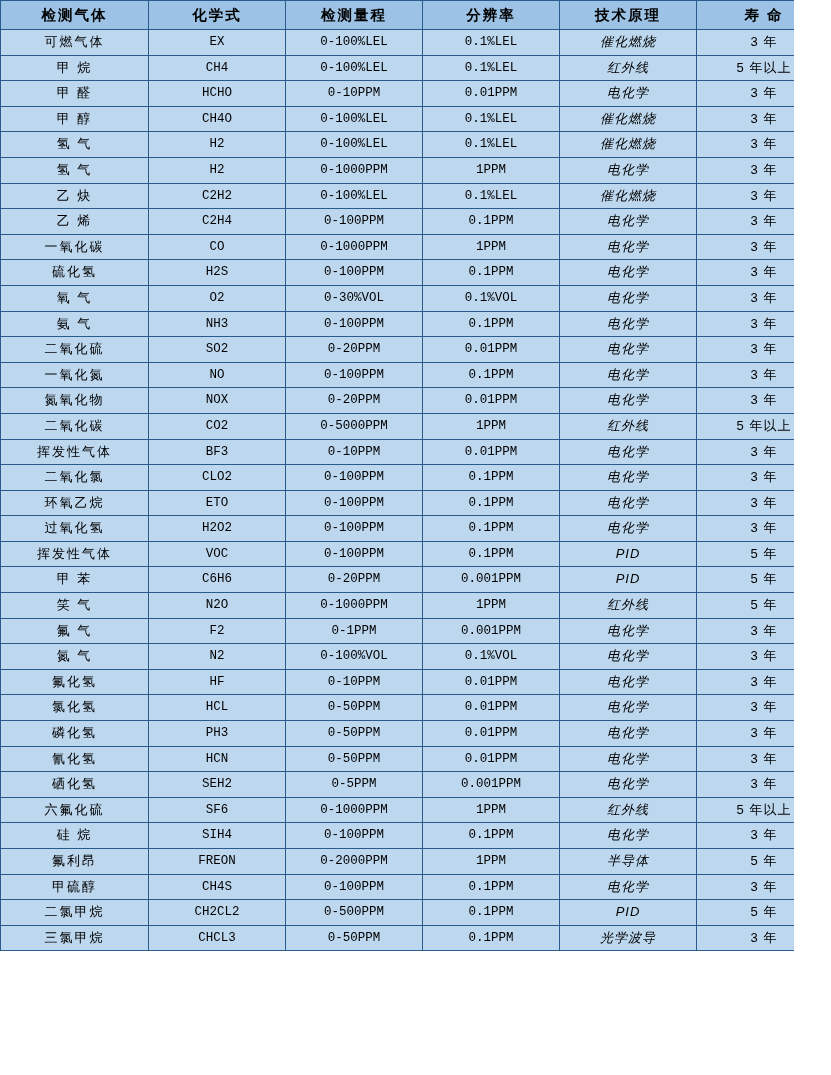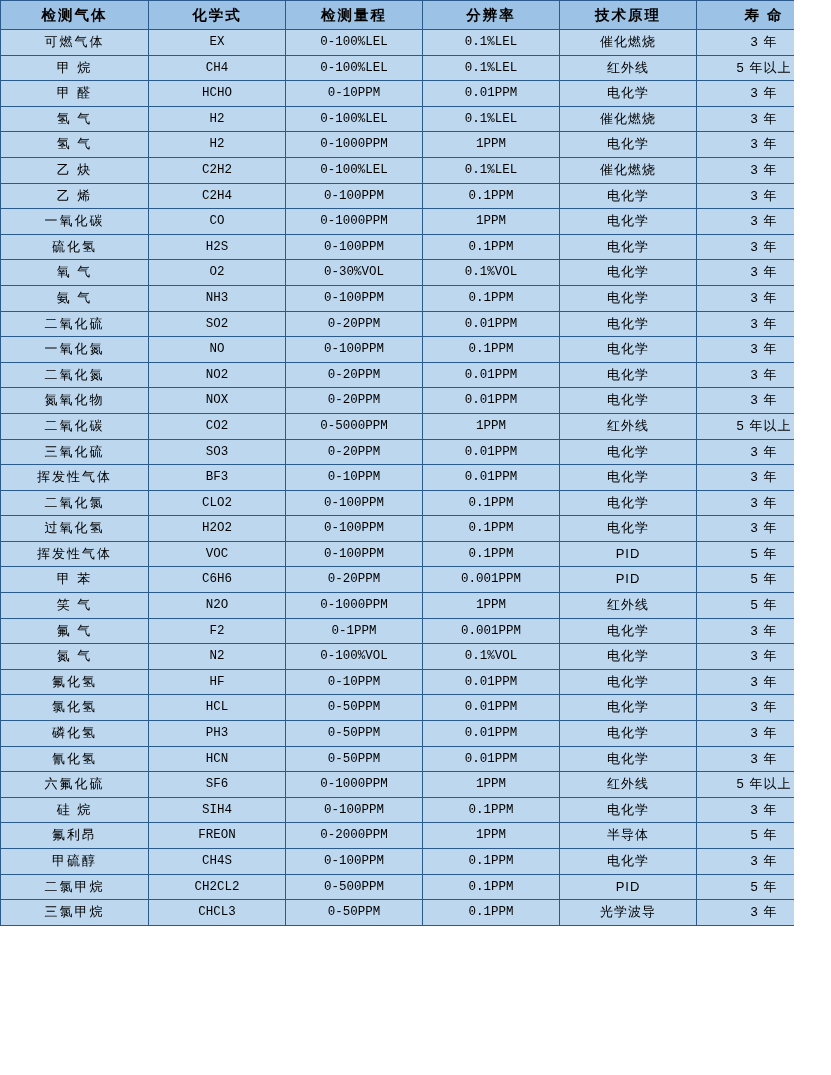--- a/index.html
+++ b/index.html
@@ -57,20 +57,21 @@
   }
   table.gas-table td.col-formula,
   table.gas-table td.col-range,
   table.gas-table td.col-res {
     font-family: "Liberation Mono", monospace;
     font-size: 12.5px;
     letter-spacing: 0px;
   }
   table.gas-table td.col-principle {
     letter-spacing: 1px;
+    font-style: italic;
   }
   table.gas-table td.col-life {
     letter-spacing: 1px;
     margin-left: 36px;
   }
 </style>
 </head>
 <body>
 
 <div id="sheet">
@@ -112,20 +113,28 @@
         </tr>
         <tr>
           <td class="col-name">甲 醛</td>
           <td class="col-formula">HCHO</td>
           <td class="col-range">0-10PPM</td>
           <td class="col-res">0.01PPM</td>
           <td class="col-principle">电化学</td>
           <td class="col-life">3 年</td>
         </tr>
         <tr>
+          <td class="col-name">甲 醇</td>
+          <td class="col-formula">CH4O</td>
+          <td class="col-range">0-100%LEL</td>
+          <td class="col-res">0.1%LEL</td>
+          <td class="col-principle">催化燃烧</td>
+          <td class="col-life">3 年</td>
+        </tr>
+        <tr>
           <td class="col-name">氢 气</td>
           <td class="col-formula">H2</td>
           <td class="col-range">0-100%LEL</td>
           <td class="col-res">0.1%LEL</td>
           <td class="col-principle">催化燃烧</td>
           <td class="col-life">3 年</td>
         </tr>
         <tr>
           <td class="col-name">氢 气</td>
           <td class="col-formula">H2</td>
@@ -192,62 +201,54 @@
         </tr>
         <tr>
           <td class="col-name">一氧化氮</td>
           <td class="col-formula">NO</td>
           <td class="col-range">0-100PPM</td>
           <td class="col-res">0.1PPM</td>
           <td class="col-principle">电化学</td>
           <td class="col-life">3 年</td>
         </tr>
         <tr>
-          <td class="col-name">二氧化氮</td>
-          <td class="col-formula">NO2</td>
-          <td class="col-range">0-20PPM</td>
-          <td class="col-res">0.01PPM</td>
-          <td class="col-principle">电化学</td>
-          <td class="col-life">3 年</td>
-        </tr>
-        <tr>
           <td class="col-name">氮氧化物</td>
           <td class="col-formula">NOX</td>
           <td class="col-range">0-20PPM</td>
           <td class="col-res">0.01PPM</td>
           <td class="col-principle">电化学</td>
           <td class="col-life">3 年</td>
         </tr>
         <tr>
           <td class="col-name">二氧化碳</td>
           <td class="col-formula">CO2</td>
           <td class="col-range">0-5000PPM</td>
           <td class="col-res">1PPM</td>
           <td class="col-principle">红外线</td>
           <td class="col-life">5 年以上</td>
         </tr>
         <tr>
-          <td class="col-name">三氧化硫</td>
-          <td class="col-formula">SO3</td>
-          <td class="col-range">0-20PPM</td>
-          <td class="col-res">0.01PPM</td>
-          <td class="col-principle">电化学</td>
-          <td class="col-life">3 年</td>
-        </tr>
-        <tr>
           <td class="col-name">挥发性气体</td>
           <td class="col-formula">BF3</td>
           <td class="col-range">0-10PPM</td>
           <td class="col-res">0.01PPM</td>
           <td class="col-principle">电化学</td>
           <td class="col-life">3 年</td>
         </tr>
         <tr>
           <td class="col-name">二氧化氯</td>
           <td class="col-formula">CLO2</td>
+          <td class="col-range">0-100PPM</td>
+          <td class="col-res">0.1PPM</td>
+          <td class="col-principle">电化学</td>
+          <td class="col-life">3 年</td>
+        </tr>
+        <tr>
+          <td class="col-name">环氧乙烷</td>
+          <td class="col-formula">ETO</td>
           <td class="col-range">0-100PPM</td>
           <td class="col-res">0.1PPM</td>
           <td class="col-principle">电化学</td>
           <td class="col-life">3 年</td>
         </tr>
         <tr>
           <td class="col-name">过氧化氢</td>
           <td class="col-formula">H2O2</td>
           <td class="col-range">0-100PPM</td>
           <td class="col-res">0.1PPM</td>
@@ -320,20 +321,28 @@
         </tr>
         <tr>
           <td class="col-name">氰化氢</td>
           <td class="col-formula">HCN</td>
           <td class="col-range">0-50PPM</td>
           <td class="col-res">0.01PPM</td>
           <td class="col-principle">电化学</td>
           <td class="col-life">3 年</td>
         </tr>
         <tr>
+          <td class="col-name">硒化氢</td>
+          <td class="col-formula">SEH2</td>
+          <td class="col-range">0-5PPM</td>
+          <td class="col-res">0.001PPM</td>
+          <td class="col-principle">电化学</td>
+          <td class="col-life">3 年</td>
+        </tr>
+        <tr>
           <td class="col-name">六氟化硫</td>
           <td class="col-formula">SF6</td>
           <td class="col-range">0-1000PPM</td>
           <td class="col-res">1PPM</td>
           <td class="col-principle">红外线</td>
           <td class="col-life">5 年以上</td>
         </tr>
         <tr>
           <td class="col-name">硅 烷</td>
           <td class="col-formula">SIH4</td>

